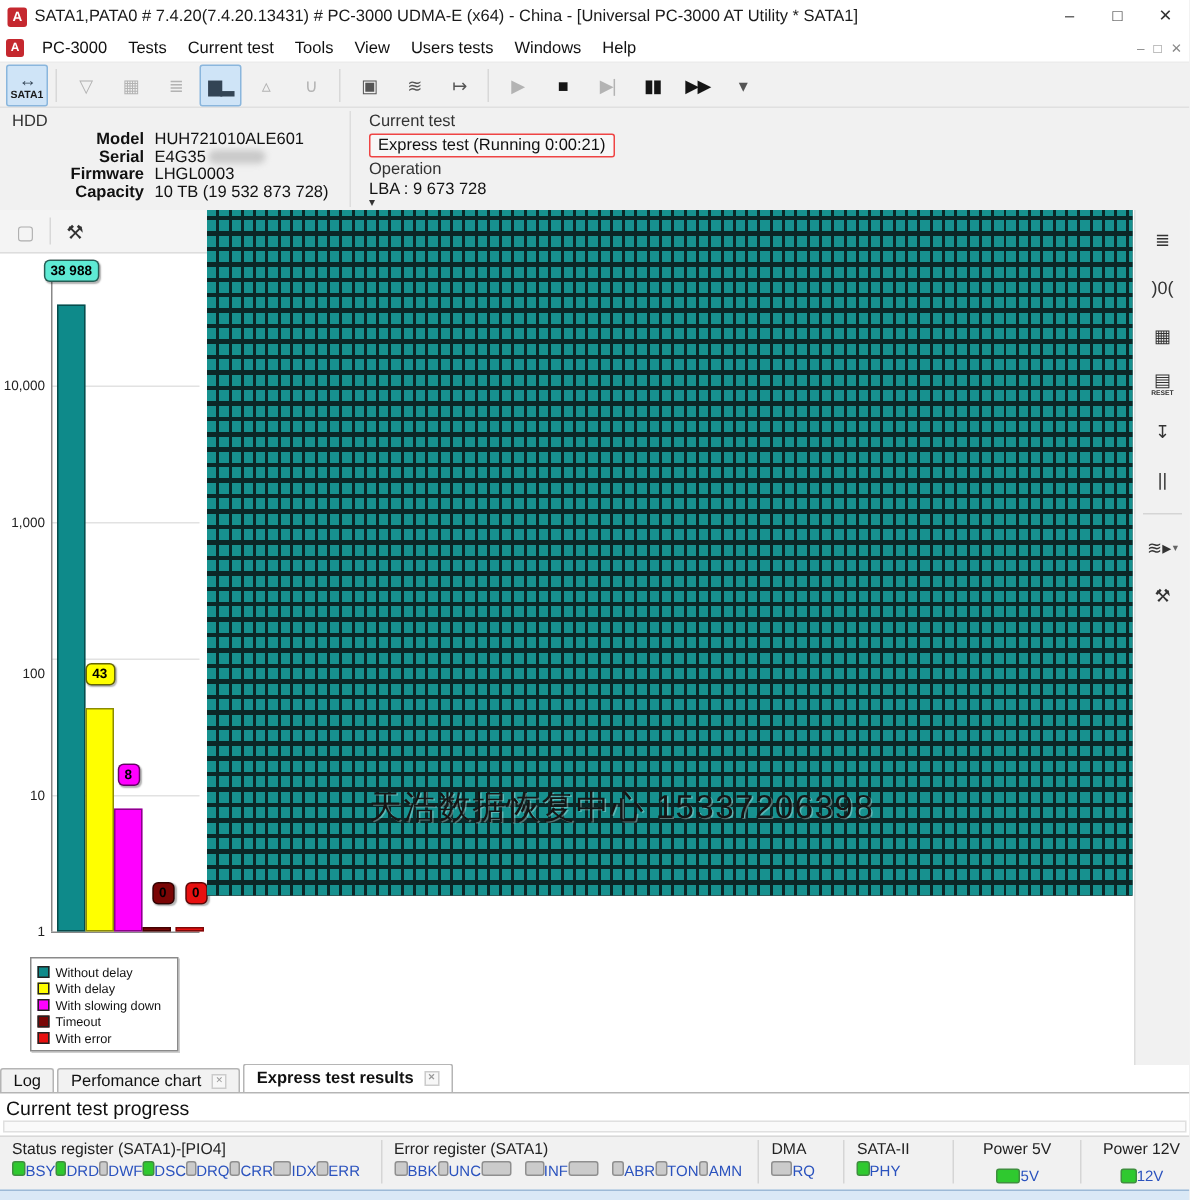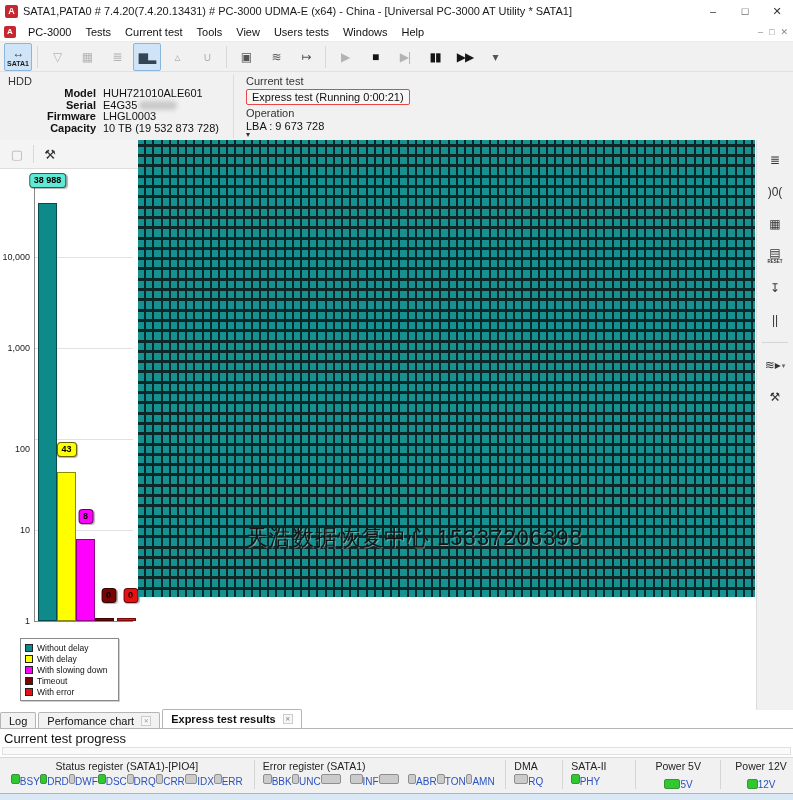--- a/index.html
+++ b/index.html
@@ -318,21 +318,21 @@
       <div class="tab active">
         <span class="tab-label">Express test results</span>
         <span class="x">✕</span>
       </div>
     </div>
 
   <div class="progress-label">Current test progress</div>
   <div class="progress-bar"></div>
 
   <div class="statusbar" id="statusbar">
-      <div class="sb-group" style="width: 238px; align-items: center;">
+      <div class="sb-group" style="width: 238px;">
         <div class="sb-title">Status register (SATA1)-[PIO4]</div>
         <div class="sb-leds">
           <div class="sb-cell">
             <div class="led on" style="background: rgb(47, 201, 47); border-color: rgb(63, 143, 63);"></div>
             <div class="sb-lbl">BSY</div>
           </div>
           <div class="sb-cell">
             <div class="led on" style="background: rgb(47, 201, 47); border-color: rgb(63, 143, 63);"></div>
             <div class="sb-lbl">DRD</div>
           </div>

